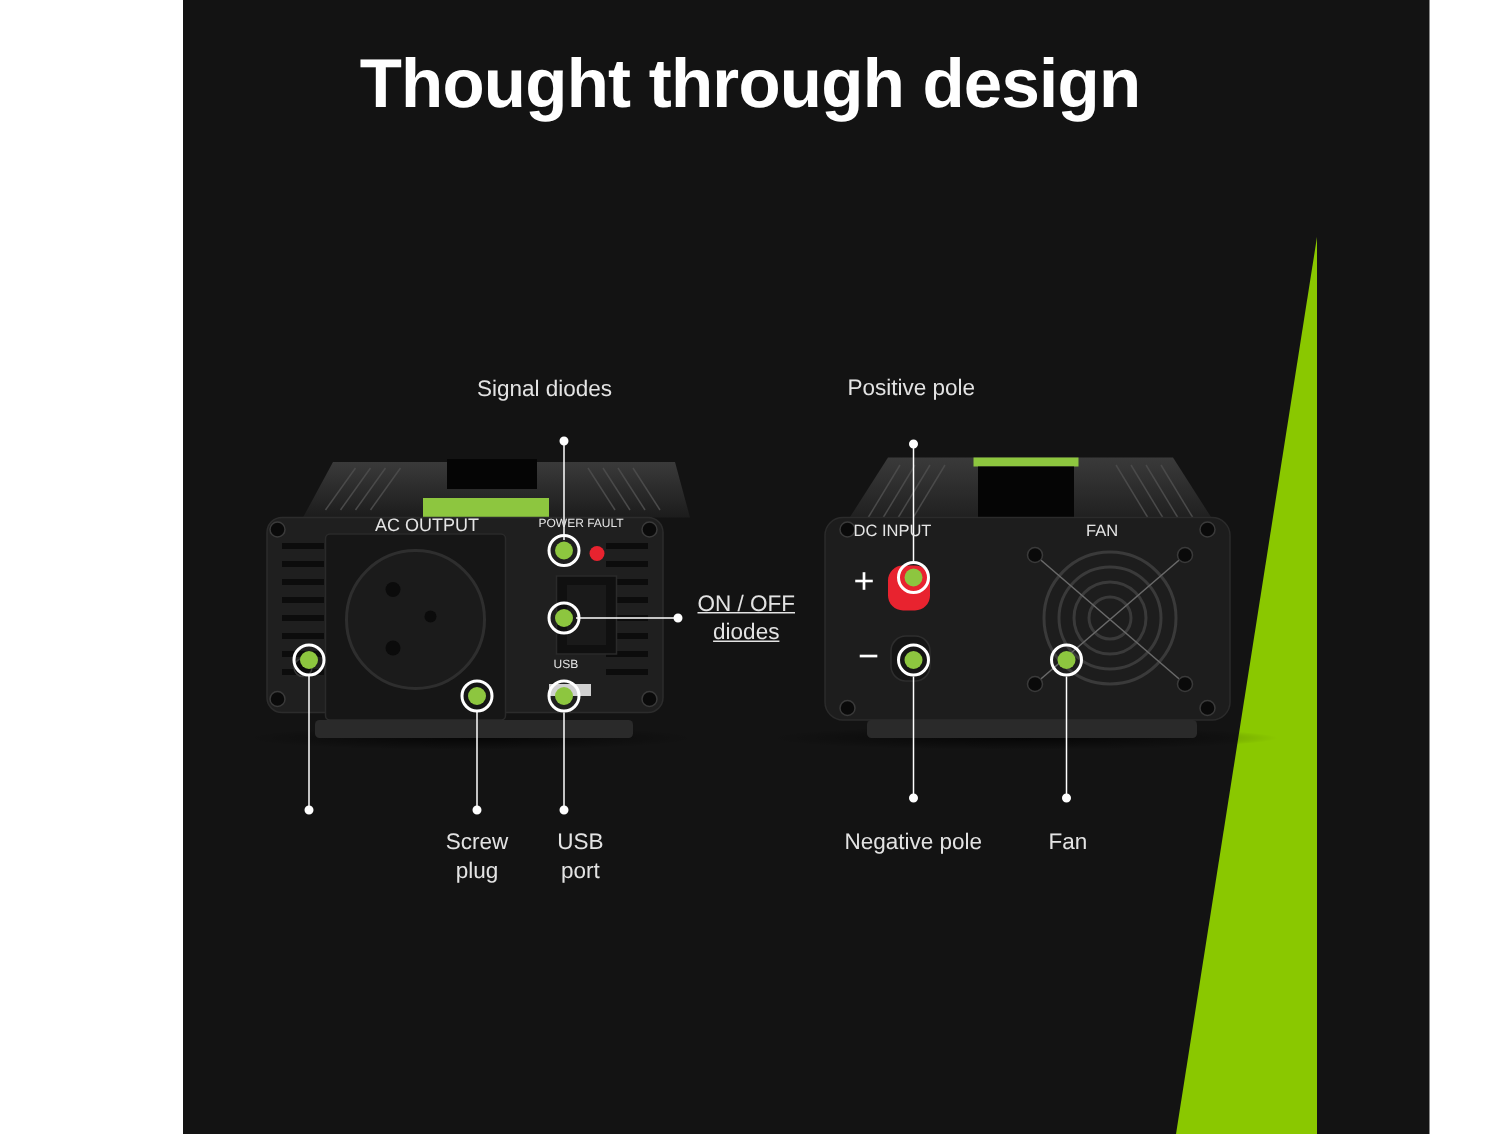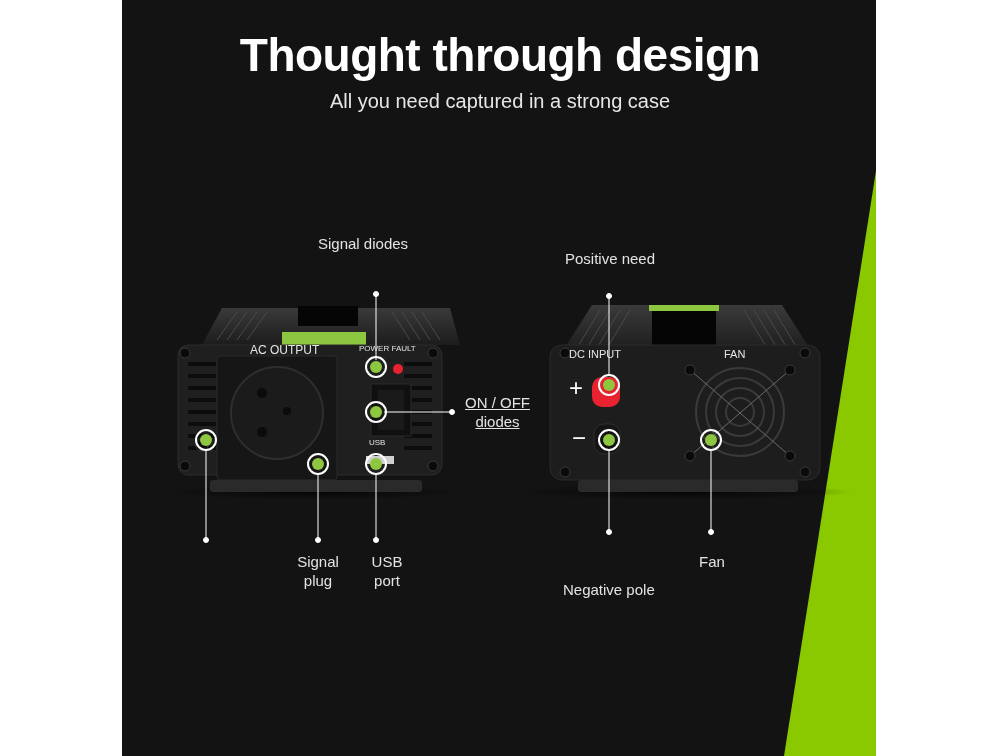--- a/index.html
+++ b/index.html
@@ -1,37 +1,36 @@
 <!DOCTYPE html>
 <html><head>
 <meta charset="utf-8">
 <style>
   html,body{margin:0;padding:0;}
   body{width:1000px;height:756px;background:#ffffff;position:relative;overflow:hidden;font-family:"Liberation Sans",sans-serif;}
-  .panel{position:absolute;left:122px;top:0;width:754px;height:756px;background:#131313;overflow:hidden;}
+  .panel{position:absolute;left:122px;top:0;width:831px;height:756px;background:#131313;overflow:hidden;}
   .green-slash{position:absolute;left:0;top:0;width:756px;height:756px;}
   .title{position:absolute;left:0;width:756px;top:28px;text-align:center;color:#fff;font-size:46px;font-weight:bold;letter-spacing:-0.5px;}
   .subtitle{position:absolute;left:0;width:756px;top:90px;text-align:center;color:#e6e6e6;font-size:20px;}
   .lbl{position:absolute;color:#e3e3e3;font-size:15px;text-align:center;line-height:19px;white-space:nowrap;}
   .svg-layer{position:absolute;left:0;top:0;width:756px;height:756px;}
   .hotspot{position:absolute;width:22px;height:22px;border:2px solid #fff;border-radius:50%;box-sizing:border-box;}
   .hotspot::after{content:"";position:absolute;left:3px;top:3px;width:12px;height:12px;border-radius:50%;background:#8dc63f;}
   .dev-text{position:absolute;color:#e5e5e5;font-size:11px;white-space:nowrap;}
 </style>
 </head>
 <body>
 
 <div class="panel">
 
   <svg class="green-slash" viewBox="0 0 756 756">
     <polygon points="756,158 756,756 662,756" fill="#8ac800"></polygon>
   </svg>
 
   <div class="title">Thought through design</div>
-  <div class="subtitle">All you need captured in a strong case</div>
 
   <svg class="svg-layer" viewBox="0 0 756 756">
     <defs>
       <linearGradient id="fin" x1="0" y1="0" x2="0" y2="1">
         <stop offset="0" stop-color="#3a3a3a"></stop>
           <stop offset="1" stop-color="#1c1c1c"></stop>
       </linearGradient>
       <radialGradient id="shadow" cx="0.5" cy="0.5" r="0.5">
         <stop offset="0" stop-color="#000" stop-opacity="0.7"></stop>
           <stop offset="1" stop-color="#000" stop-opacity="0"></stop>
@@ -173,30 +172,30 @@
 
   <div class="hotspot" style="left:243px;top:356px;"></div>
   <div class="hotspot" style="left:243px;top:401px;"></div>
   <div class="hotspot" style="left:73px;top:429px;"></div>
   <div class="hotspot" style="left:185px;top:453px;"></div>
   <div class="hotspot" style="left:243px;top:453px;"></div>
   <div class="hotspot" style="left:476px;top:374px;"></div>
   <div class="hotspot" style="left:476px;top:429px;"></div>
   <div class="hotspot" style="left:578px;top:429px;"></div>
 
-  <div class="lbl" style="left:196px;top:234px;">Signal diodes</div>
+  <div class="lbl" style="left:196px;top:250px;">Signal diodes</div>
   <div class="lbl" style="left:343px;top:393px;text-decoration:underline;">
     <div>ON / OFF</div>
     <div>diodes</div>
   </div>
   <div class="lbl" style="left:170px;top:552px;width:52px;">
-    <div>Signal</div>
+    <div>Screw</div>
     <div>plug</div>
   </div>
   <div class="lbl" style="left:240px;top:552px;width:50px;">
     <div>USB</div>
     <div>port</div>
   </div>
-  <div class="lbl" style="left:443px;top:249px;">Positive need</div>
-  <div class="lbl" style="left:441px;top:580px;">Negative pole</div>
+  <div class="lbl" style="left:443px;top:249px;">Positive pole</div>
+  <div class="lbl" style="left:441px;top:552px;">Negative pole</div>
   <div class="lbl" style="left:577px;top:552px;">Fan</div>
 
 </div>
 
 </body></html>

